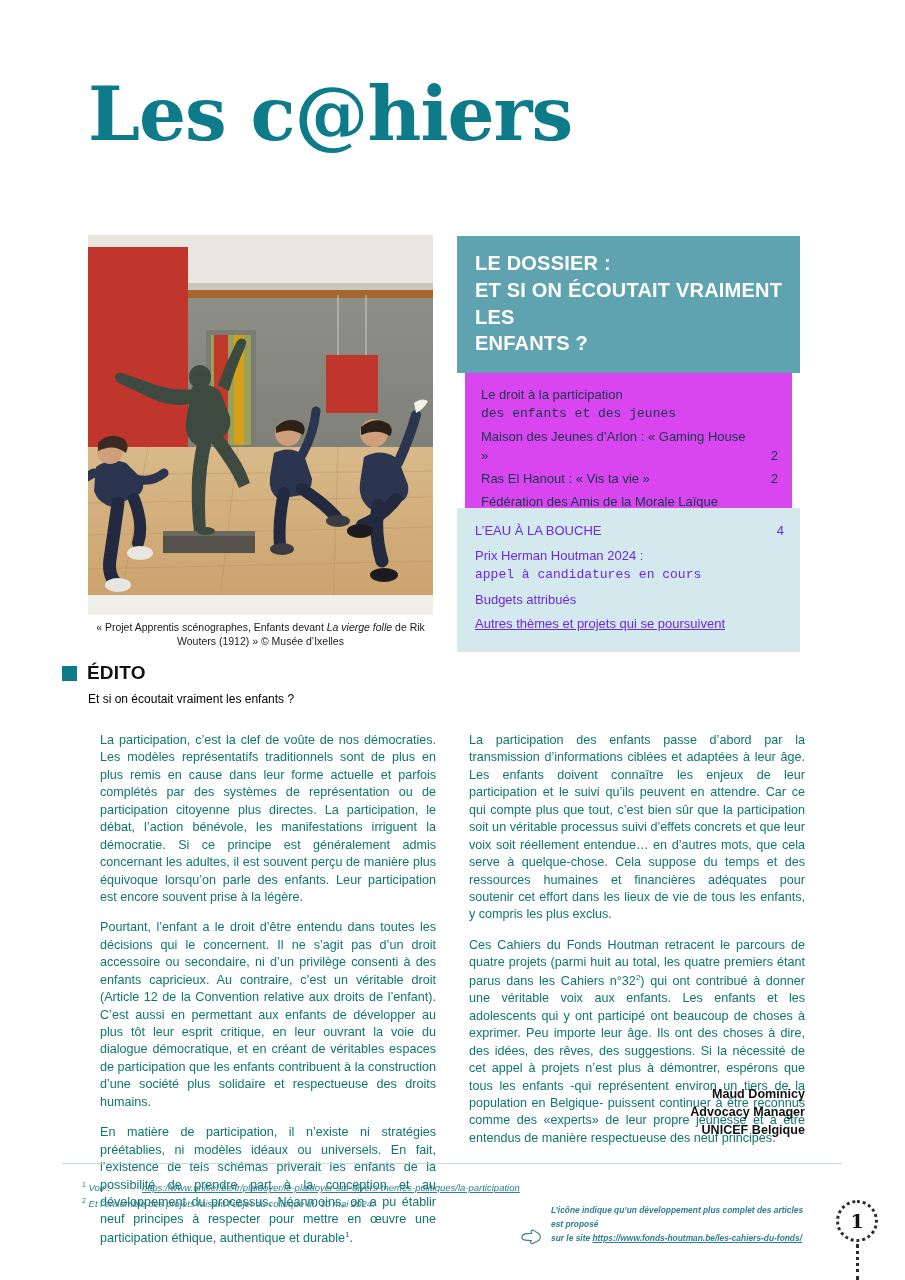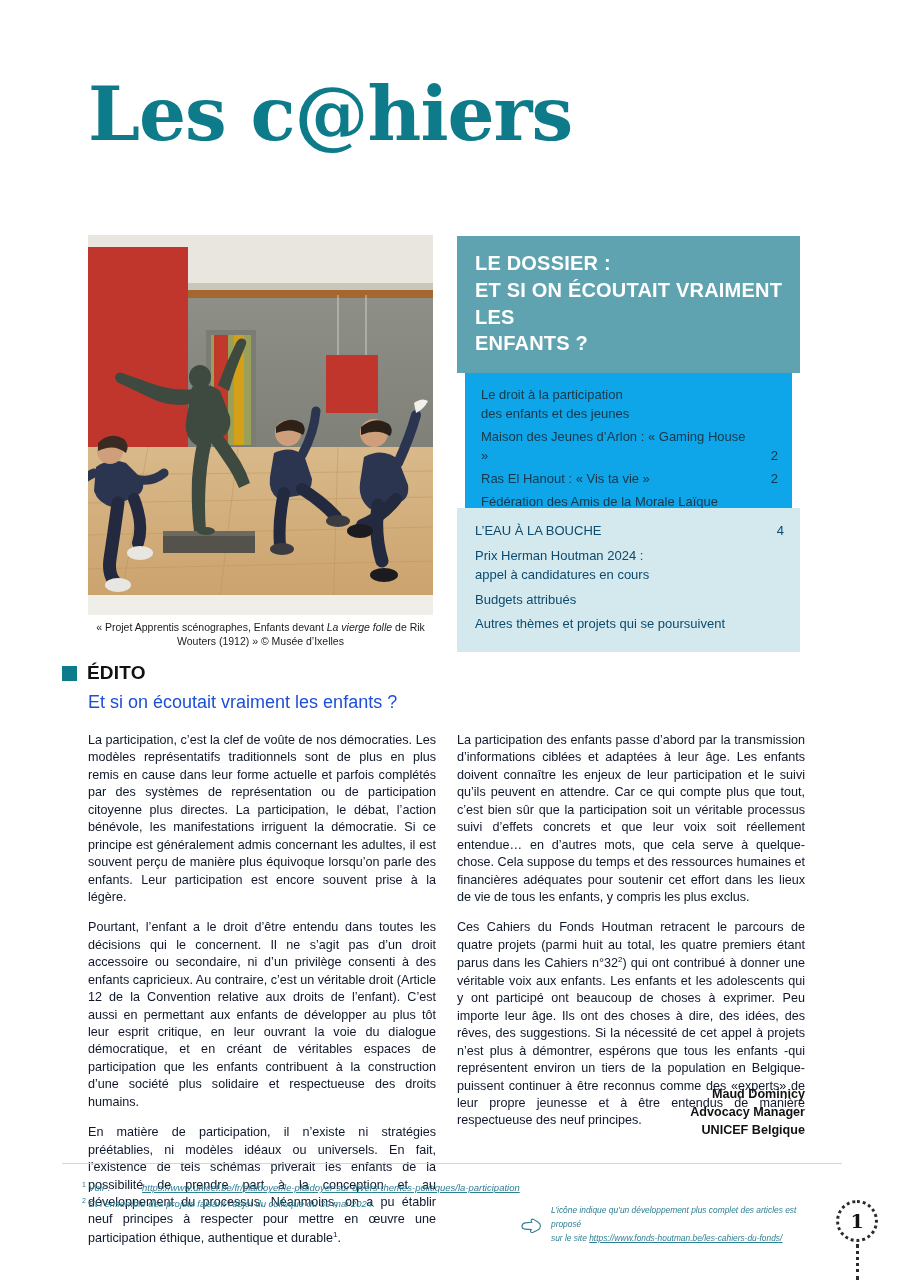--- a/index.html
+++ b/index.html
@@ -56,63 +56,63 @@
   .toc{position:absolute;left:457px;top:236px;width:343px;}
   .toc-head{
     background:#5fa3b0;
     padding:14px 16px 16px 18px;
   }
   .toc-head-line{
     color:#ffffff;font-weight:700;font-size:20px;line-height:1.34;
     letter-spacing:0.2px;
   }
   .toc-panel{
-    background:#0ea5e9;
+    background:#d946ef;
     margin:0 8px 8px 8px;
     padding:13px 14px 14px 16px;
   }
   .toc-row{
     display:flex;justify-content:space-between;align-items:flex-start;
     color:#16384a;font-size:13px;line-height:1.42;margin-bottom:5px;
   }
   .toc-row:last-child{margin-bottom:0;}
   .toc-txt{flex:1;padding-right:10px;}
-  .toc-txt .l2{display:block;}
+  .toc-txt .l2{display:block;font-family:Liberation Mono, monospace;}
   .toc-pg{width:14px;text-align:right;font-weight:400;align-self:flex-end;}
 
   .toc2{
     position:absolute;left:457px;top:508px;width:343px;
     background:#d3e9ee;padding:14px 16px 16px 18px;box-sizing:border-box;
   }
   .toc2-row{
     display:flex;justify-content:space-between;
-    color:#0c4a6e;font-size:13px;line-height:1.45;margin-bottom:6px;
-  }
-  .toc2-row:last-child{margin-bottom:2px;}
+    color:#6d28d9;font-size:13px;line-height:1.45;margin-bottom:6px;
+  }
+  .toc2-row:last-child{margin-bottom:2px;text-decoration:underline;}
   .toc2 .toc-txt .l2{display:block;}
 
   
   .edito-head{position:absolute;left:62px;top:662px;display:flex;align-items:center;gap:10px;}
   .edito-sq{width:15px;height:15px;background:#0d7b8a;display:block;}
   .edito-title{font-size:19px;font-weight:700;color:#111;letter-spacing:0.2px;}
   .edito-sub{
     position:absolute;left:88px;top:692px;
-    font-size:18px;color:#1d4ed8;font-weight:400;
+    font-size:12px;color:#000000;font-weight:400;
   }
 
   
   .col{position:absolute;top:732px;width:348px;}
   .col.left{left:88px;}
   .col.right{left:457px;}
   .col p{
-    margin:0 0 13px 0;
+    margin:0 0 13px 12px;
     font-size:12.6px;
     line-height:1.385;
     text-align:justify;
-    color:#0f172a;
+    color:#0f766e;
   }
   .col p:last-child{margin-bottom:0;}
   sup{font-size:8px;vertical-align:super;}
 
   .sig{
     position:absolute;left:457px;top:1086px;width:348px;
     text-align:right;font-size:12.6px;line-height:1.42;font-weight:700;color:#111;
   }
   .sig div{font-weight:700;}
 
@@ -120,21 +120,21 @@
   .rule{position:absolute;left:62px;top:1163px;width:780px;height:1px;background:#c9d9dd;}
   .footnotes{position:absolute;left:82px;top:1180px;width:470px;}
   .fn{
     font-size:9.5px;line-height:1.55;color:#2d7f92;font-style:italic;
   }
   .fn sup{font-style:normal;font-size:7px;}
   .fn u{margin-left:29px;}
 
   .icon-note{
     position:absolute;left:520px;top:1204px;width:290px;
-    display:flex;gap:9px;align-items:center;
+    display:flex;gap:9px;align-items:flex-end;font-weight:bold;
   }
   .hand-icon{flex:0 0 auto;margin-top:3px;}
   .icon-note-txt{
     font-size:8.4px;line-height:1.65;color:#2d7f92;font-style:italic;
   }
   .icon-note-txt u{text-decoration:underline;}
 
   .pagenum{position:absolute;left:836px;top:1200px;width:42px;height:42px;}
   .pagenum .circ{
     position:absolute;inset:0;border-radius:50%;

